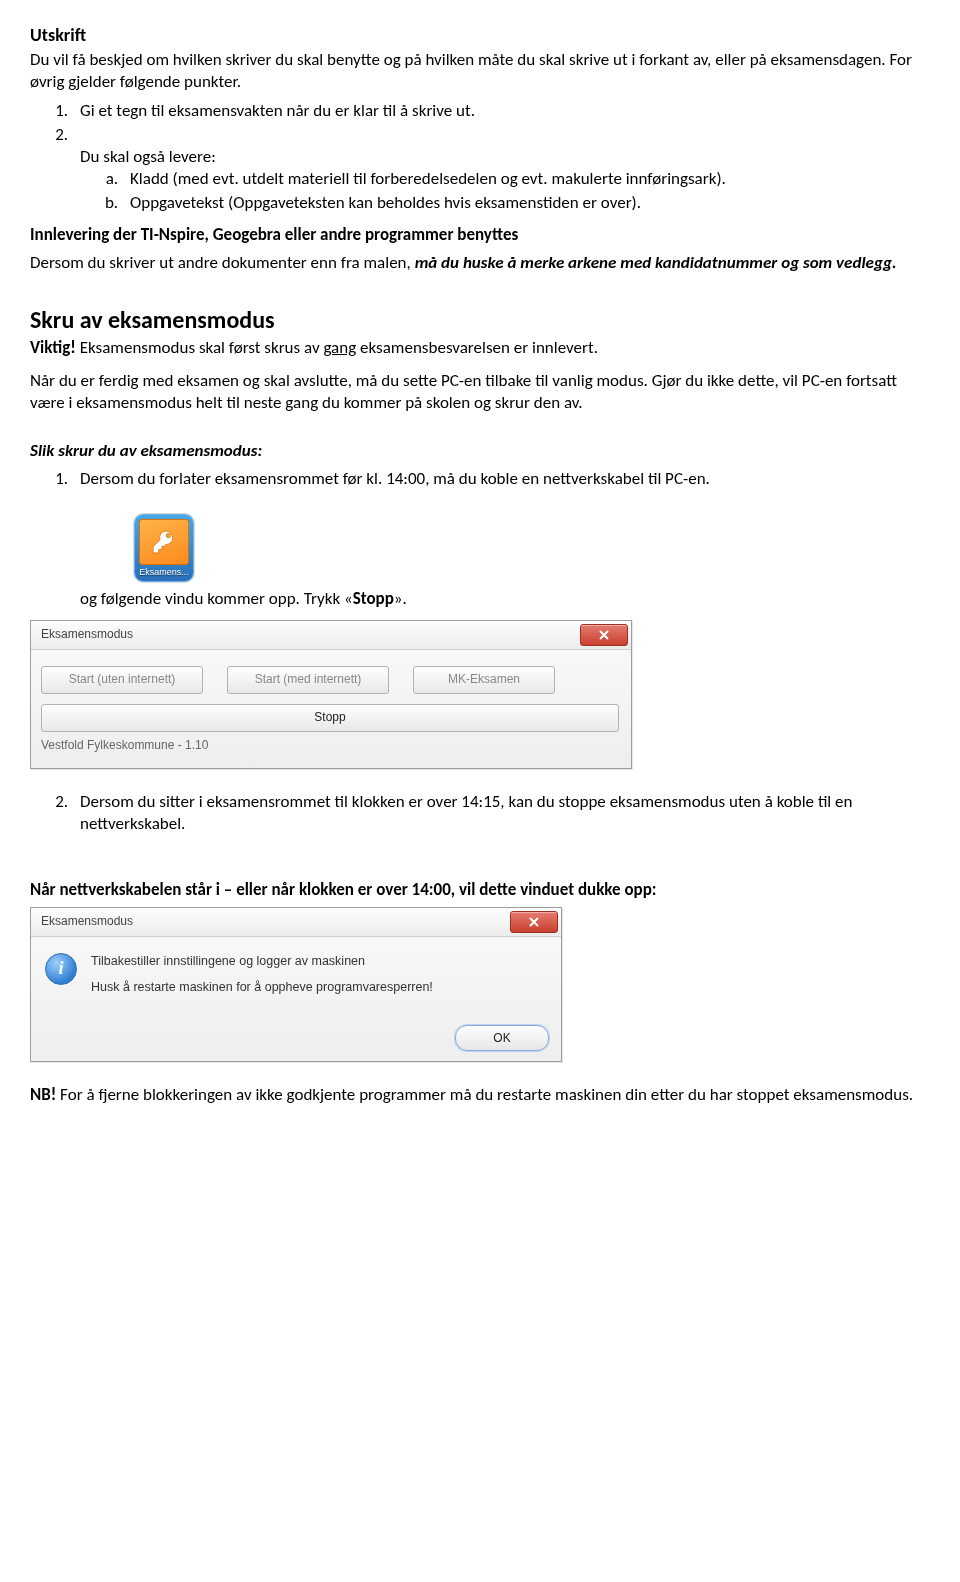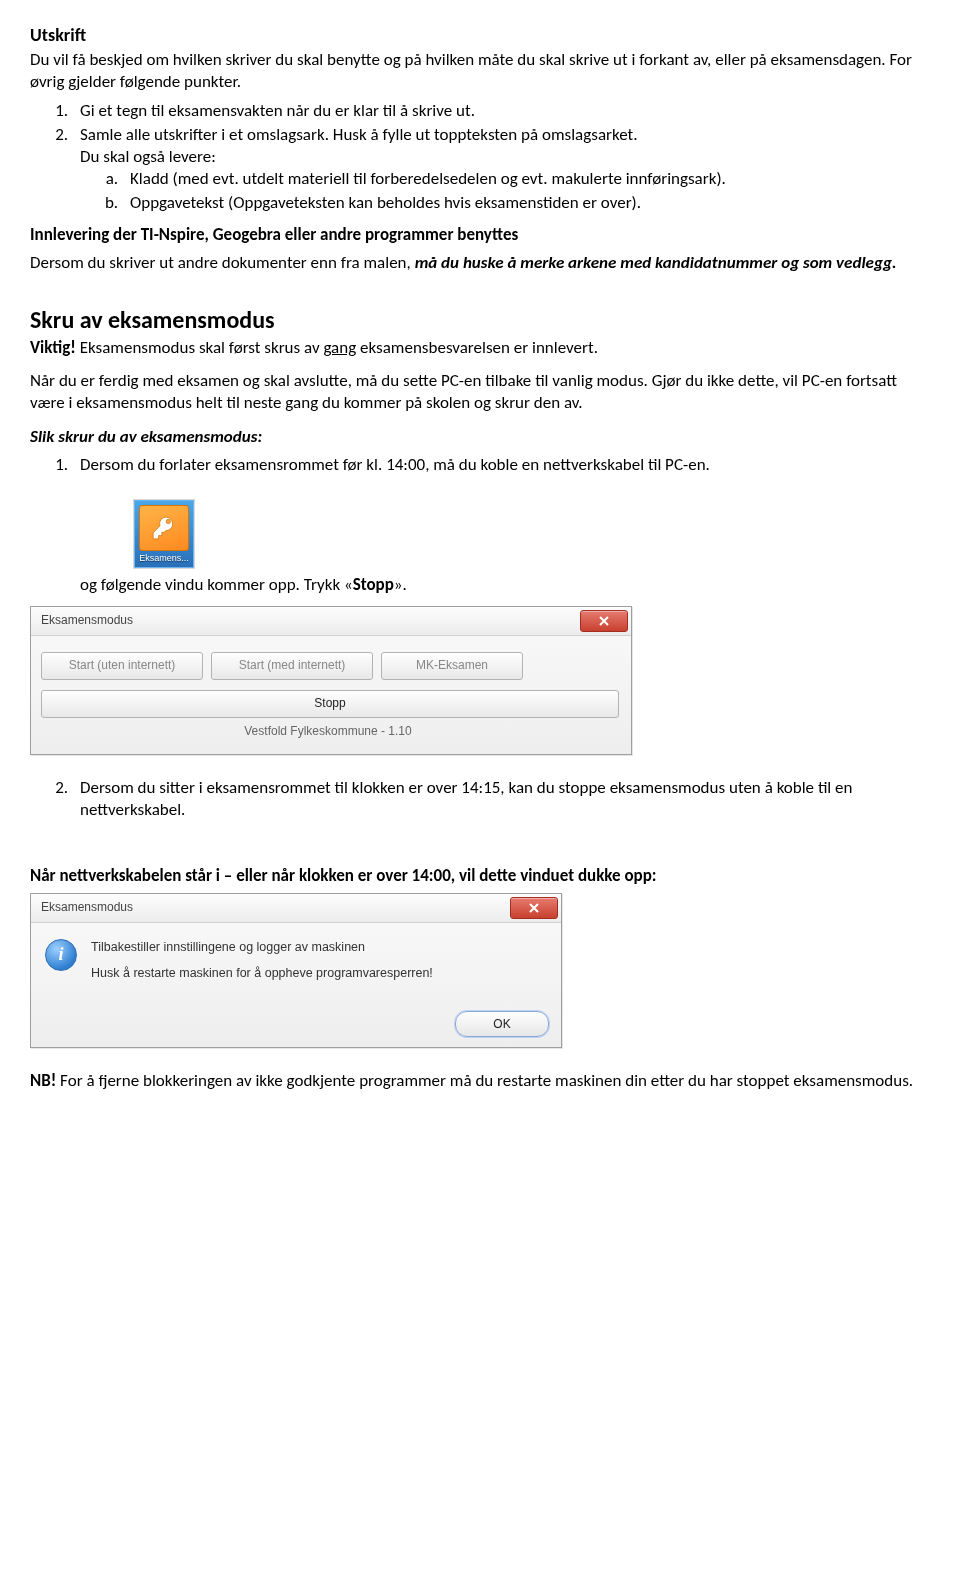--- a/index.html
+++ b/index.html
@@ -21,21 +21,21 @@
   .bold { font-weight: bold; }
   .italic { font-style: italic; }
   .underline { text-decoration: underline; }
   .spacer { height: 18px; }
   
   .ikon-wrap { margin: 6px 0 6px 54px; }
   .desktop-icon {
     width: 58px; height: 66px;
     background: linear-gradient(#4aa7e8,#2a6fb8);
     border: 1px solid #6db4ee;
-    border-radius: 0;
+    border-radius: 9px;
     position: relative;
     box-shadow: 0 0 0 1px rgba(0,0,0,.15);
   }
   .desktop-icon .inner {
     position: absolute; left:4px; right:4px; top:4px; height:44px;
     background: linear-gradient(160deg,#ffb347,#ff8a1f);
     border:1px solid #d97400; border-radius:3px;
     display:flex; align-items:center; justify-content:center;
   }
   .desktop-icon .inner svg { width:26px; height:26px; }
@@ -66,36 +66,36 @@
   .titlebar .t { color:#444; }
   .closebtn {
     width:46px; height:20px;
     background: linear-gradient(#e67b6f,#c8402f);
     border:1px solid #a12e20; border-radius:3px;
     display:flex; align-items:center; justify-content:center;
     color:#fff; font-weight:bold; font-size:12px;
     box-shadow: inset 0 1px 0 rgba(255,255,255,.4);
   }
   .dlg-body { padding: 16px 10px 10px 10px; }
-  .btnrow { display:flex; gap:8px; }
+  .btnrow { display:flex; gap:24px; }
   .winbtn {
     background: linear-gradient(#fefefe,#e8e8e8);
     border:1px solid #b3b3b3;
     border-radius:3px;
     height:26px;
     display:flex; align-items:center; justify-content:center;
     font-size:12px; color:#888;
     box-shadow: inset 0 1px 0 #fff;
   }
   .winbtn.enabled { color:#222; }
   .btn-start1 { width:160px; }
   .btn-start2 { width:160px; }
   .btn-mk { width:140px; }
   .btn-stopp { width:576px; margin-top:10px; }
-  .vendor { text-align:center; font-size:12px; color:#666; padding:6px 6px 4px 0; }
+  .vendor { text-align:left; font-size:12px; color:#666; padding:6px 6px 4px 0; }
   
   .dialog2 { width: 530px; margin-top:4px; }
   .dlg2body { display:flex; gap:14px; padding:16px 14px 20px 14px; align-items:flex-start; }
   .info-icon {
     width:30px; height:30px; border-radius:50%;
     background: radial-gradient(circle at 35% 30%, #9dd0ff, #2f7fd1 70%);
     border:1px solid #2e6db3;
     display:flex; align-items:center; justify-content:center;
     color:#fff; font-family: Georgia, serif; font-style:italic; font-weight:bold;
     font-size:18px;
@@ -116,21 +116,21 @@
 </style>
 </head>
 <body>
 
 <h1>Utskrift</h1>
 <p>Du vil få beskjed om hvilken skriver du skal benytte og på hvilken måte du skal skrive ut i forkant av, eller på eksamensdagen. For øvrig gjelder følgende punkter.</p>
 
 <ol>
   <li>Gi et tegn til eksamensvakten når du er klar til å skrive ut.</li>
   <li>
-    <span>Samle alle utskrifter i et omslagsark. Husk å fylle ut toppteksten på omslagsarket.</span><br>
+    <br>
     <span>Du skal også levere:</span>
     <ol class="inner">
       <li>Kladd (med evt. utdelt materiell til forberedelsedelen og evt. makulerte innføringsark).</li>
       <li>Oppgavetekst (Oppgaveteksten kan beholdes hvis eksamenstiden er over).</li>
     </ol>
   </li>
 </ol>
 
 <p style="margin-top:8px;">
   <span class="bold">Innlevering der TI-Nspire, Geogebra eller andre programmer benyttes</span>
@@ -138,21 +138,21 @@
 <p>
   <span>Dersom du skriver ut andre dokumenter enn fra malen, </span><span class="bold italic">må du huske å merke arkene med kandidatnummer og som vedlegg.</span>
 </p>
 
 <h2>Skru av eksamensmodus</h2>
 <p>
   <span class="bold">Viktig!</span><span> Eksamensmodus skal først skrus av </span><span class="underline">gang</span><span> eksamensbesvarelsen er innlevert.</span>
 </p>
 <p style="margin-top:10px;">Når du er ferdig med eksamen og skal avslutte, må du sette PC-en tilbake til vanlig modus. Gjør du ikke dette, vil PC-en fortsatt være i eksamensmodus helt til neste gang du kommer på skolen og skrur den av.</p>
 
-<p style="margin-top:12px;">
+<p style="margin-top:26px;">
   <span class="bold italic">Slik skrur du av eksamensmodus:</span>
 </p>
 <ol style="margin-top:0;">
   <li>
     <span>Dersom du forlater eksamensrommet før kl. 14:00, må du koble en nettverkskabel til PC-en.</span><br>
     <div class="spacer"></div>
 
     <div class="ikon-wrap">
       <div class="desktop-icon">
         <div class="inner">

